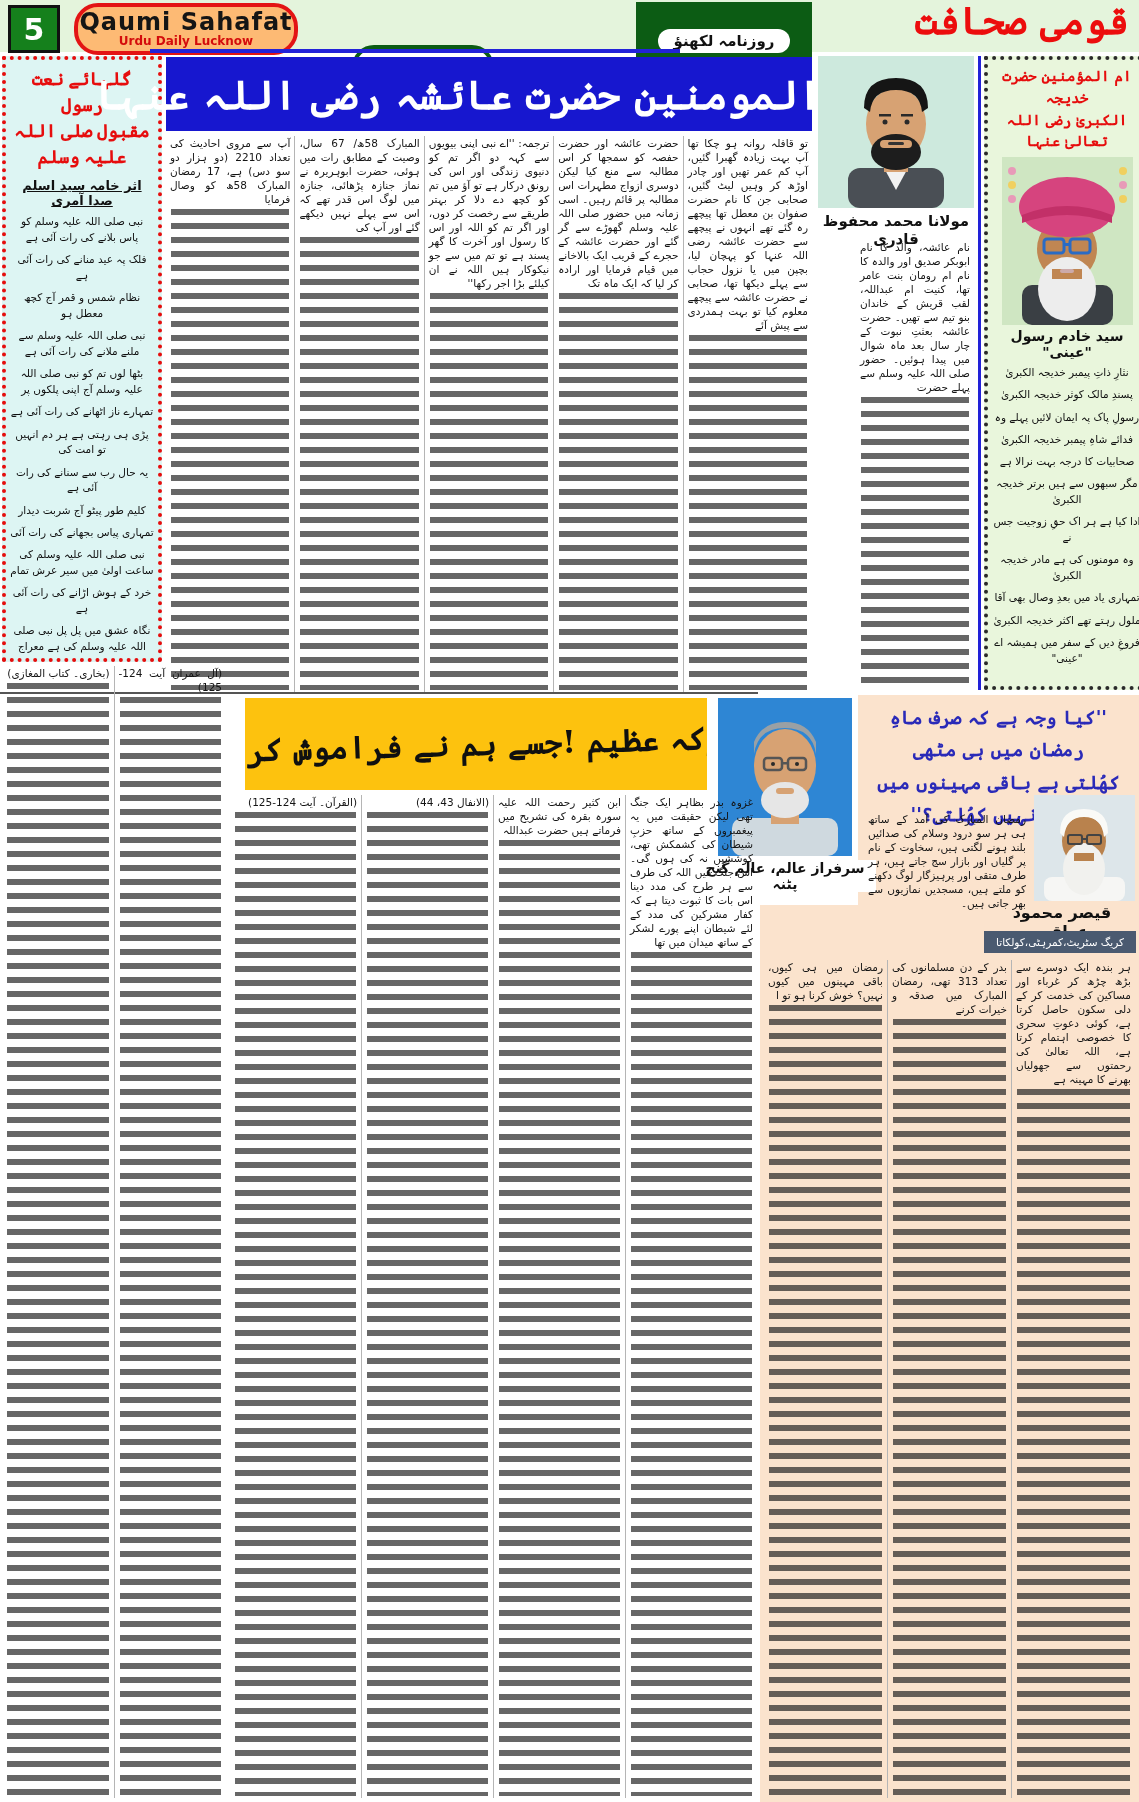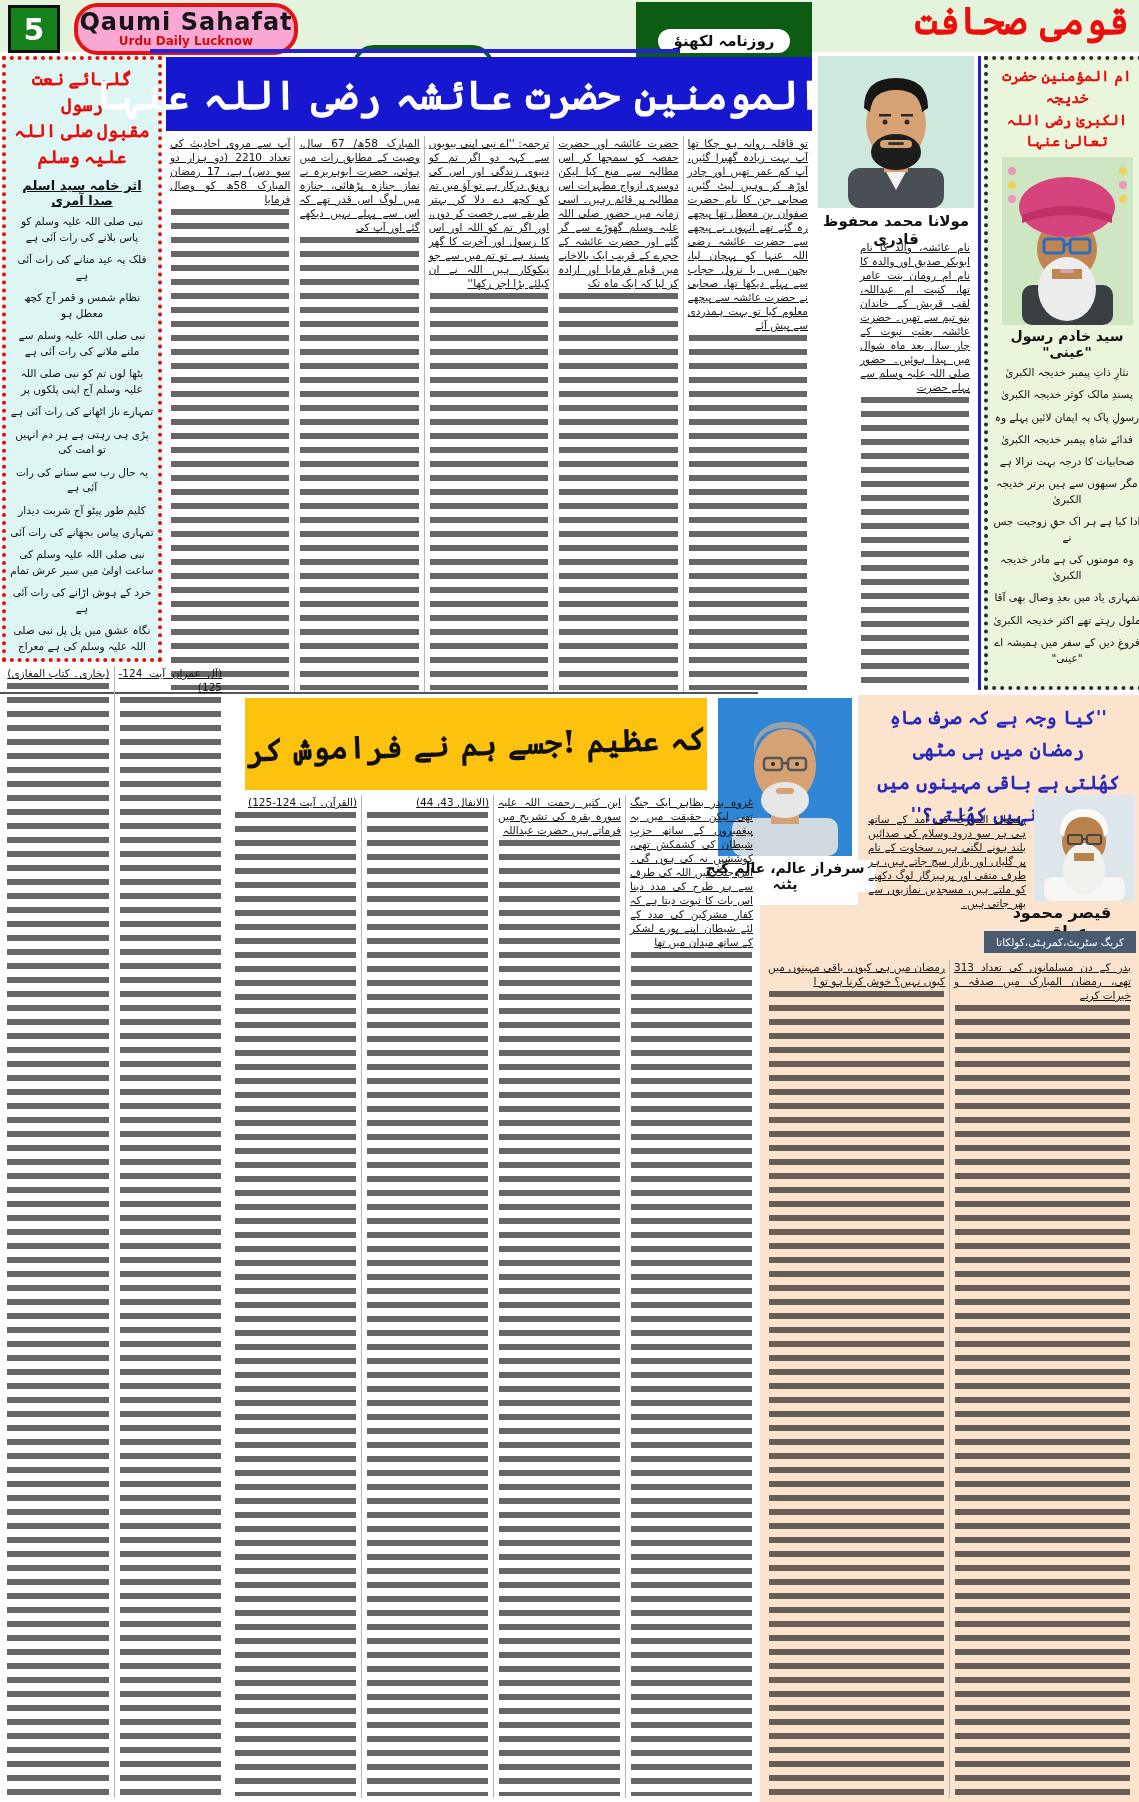--- a/index.html
+++ b/index.html
@@ -3,21 +3,21 @@
 <meta charset="utf-8">
 <style>
   html,body{margin:0;padding:0;background:#888;}
   .page{width:1139px;height:1802px;position:relative;background:#fff;overflow:hidden;
         font-family:"DejaVu Sans",sans-serif;margin:0 auto;}
   .abs{position:absolute;}
   
   .hdr{left:0;top:0;width:1139px;height:52px;background:#e4f4dc;}
   .pageno{left:8px;top:5px;width:46px;height:42px;background:#15801c;border:3px solid #111;
           color:#fff;font-size:30px;font-weight:bold;display:flex;align-items:center;justify-content:center;}
-  .masthead{left:74px;top:3px;width:216px;height:44px;background:#f9a8d4;border:4px solid #e31414;
+  .masthead{left:74px;top:3px;width:216px;height:44px;background:#fdba74;border:4px solid #e31414;
             border-radius:24px;display:flex;flex-direction:column;align-items:center;justify-content:center;line-height:1.05;}
   .masthead .t{font-size:24px;font-weight:900;color:#151515;letter-spacing:1px;}
   .masthead .s{font-size:12px;font-weight:bold;color:#d40c0c;}
   .datebox{left:352px;top:3px;width:134px;height:44px;background:#fff;border:4px solid #0c5c14;
            border-radius:22px;display:flex;flex-direction:column;align-items:center;justify-content:center;line-height:1.25;margin-top:42px;}
   .datebox div{font-size:13px;font-weight:bold;color:#111;}
   .edition{left:636px;top:2px;width:144px;height:46px;background:#0c5c14;padding:16px;display:flex;align-items:center;justify-content:center;}
   .edition .pill{background:#fff;border-radius:18px;padding:3px 16px;font-size:15px;font-weight:bold;color:#111;direction:rtl;}
   .sectitle{right:10px;top:-2px;font-size:38px;font-weight:900;color:#ec0d0d;direction:rtl;font-family:"DejaVu Serif",serif;}
   .bluerule{left:150px;top:49px;width:530px;height:4px;background:#2222d8;}
@@ -38,21 +38,21 @@
              display:flex;align-items:center;justify-content:center;direction:rtl;}
   .headline1 span{font-size:40px;font-weight:900;white-space:nowrap;font-family:"DejaVu Serif",serif;}
   .photo1{left:818px;top:56px;width:156px;height:152px;}
   .cap1{left:818px;top:212px;width:156px;text-align:center;font-size:15px;font-weight:900;direction:rtl;color:#111;}
   .a1cols{left:166px;top:136px;width:646px;height:556px;}
   .a1colr{left:856px;top:240px;width:118px;height:450px;}
   .cols{display:flex;direction:rtl;height:100%;}
   .cols>.col{flex:1;border-left:1px solid #b5b5b5;}
   .cols>.col:last-child{border-left:none;}
   .col{display:flex;flex-direction:column;overflow:hidden;padding:0 4px;box-sizing:border-box;height:100%;}
-  .col .txt{font-size:10.5px;line-height:14px;text-align:justify;color:#141414;direction:rtl;text-decoration:underline;}
+  .col .txt{font-size:10.5px;line-height:14px;text-align:justify;color:#141414;direction:rtl;}
   .col .sim{flex:1;margin:3px 1px 2px;background:repeating-linear-gradient(to bottom,rgba(30,30,30,.68) 0 6px,transparent 6px 14px);}
   .hrule{left:0;top:692px;width:758px;height:2px;background:#555;}
   
   .headline2{left:245px;top:698px;width:462px;height:92px;background:#fdc20e;display:flex;align-items:center;justify-content:center;direction:rtl;overflow:hidden;}
   .headline2 span{font-size:31px;font-weight:900;color:#101010;white-space:nowrap;font-family:"DejaVu Serif",serif;transform:rotate(-1.5deg);}
   .photo3{left:718px;top:698px;width:134px;height:158px;}
   .cap3{left:694px;top:860px;width:182px;text-align:center;font-size:14px;font-weight:900;direction:rtl;color:#111;background:#fff;}
   .a2colsA{left:2px;top:666px;width:224px;height:1132px;}
   .a2colsB{left:230px;top:795px;width:527px;height:1003px;}
   
@@ -294,20 +294,24 @@
       <rect x="53" y="40" width="14" height="9" rx="2" fill="none" stroke="#444" stroke-width="2"></rect>
       <rect x="48" y="43" width="5" height="2" fill="#444"></rect>
     </svg>
   </div>
   <div class="abs cap4">قیصر محمود عراقی</div>
   <div class="abs cap4bar">کریگ سٹریٹ،کمرہٹی،کولکاتا</div>
 
   <div class="abs a3cols">
     <div class="cols">
       <div class="col">
+        <div class="txt">ہر بندہ ایک دوسرے سے بڑھ چڑھ کر غرباء اور مساکین کی خدمت کر کے دلی سکون حاصل کرتا ہے، کوئی دعوتِ سحری کا خصوصی اہتمام کرتا ہے، اللہ تعالیٰ کی رحمتوں سے جھولیاں بھرنے کا مہینہ ہے</div>
+        <div class="sim"></div>
+      </div>
+      <div class="col">
         <div class="txt">بدر کے دن مسلمانوں کی تعداد 313 تھی، رمضان المبارک میں صدقہ و خیرات کرنے</div>
         <div class="sim"></div>
       </div>
       <div class="col">
         <div class="txt">رمضان میں ہی کیوں، باقی مہینوں میں کیوں نہیں؟ خوش کرنا ہو تو ا</div>
         <div class="sim"></div>
       </div>
     </div>
   </div>
 

